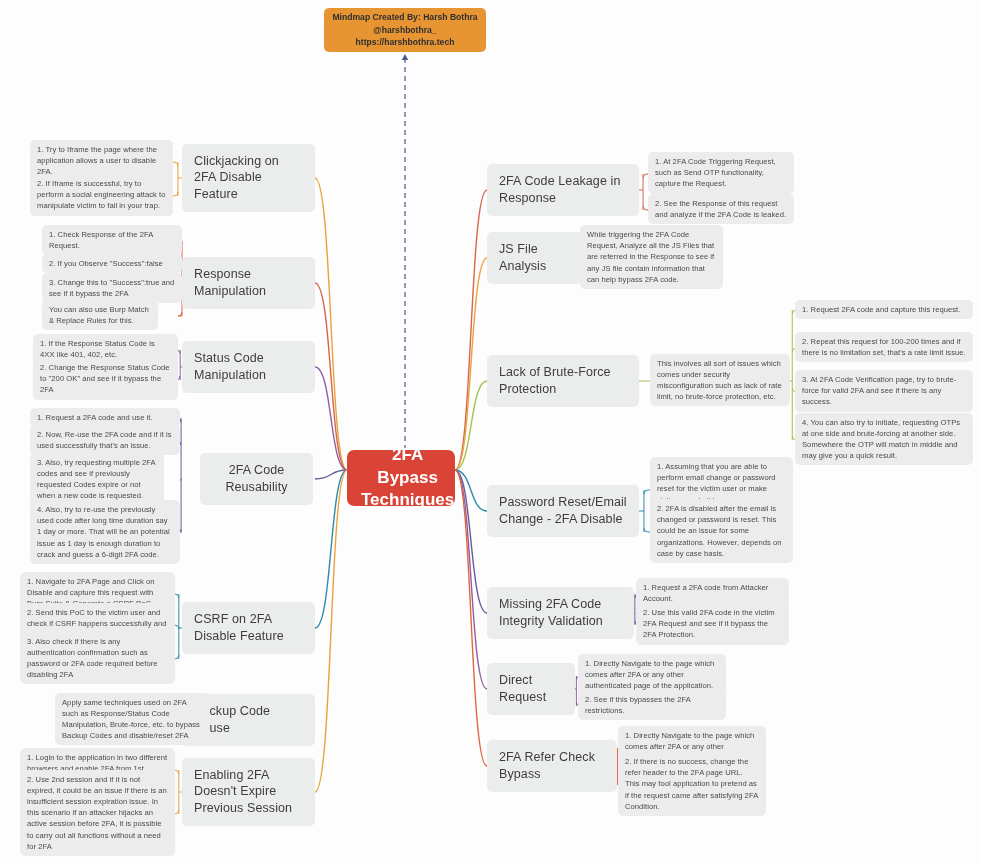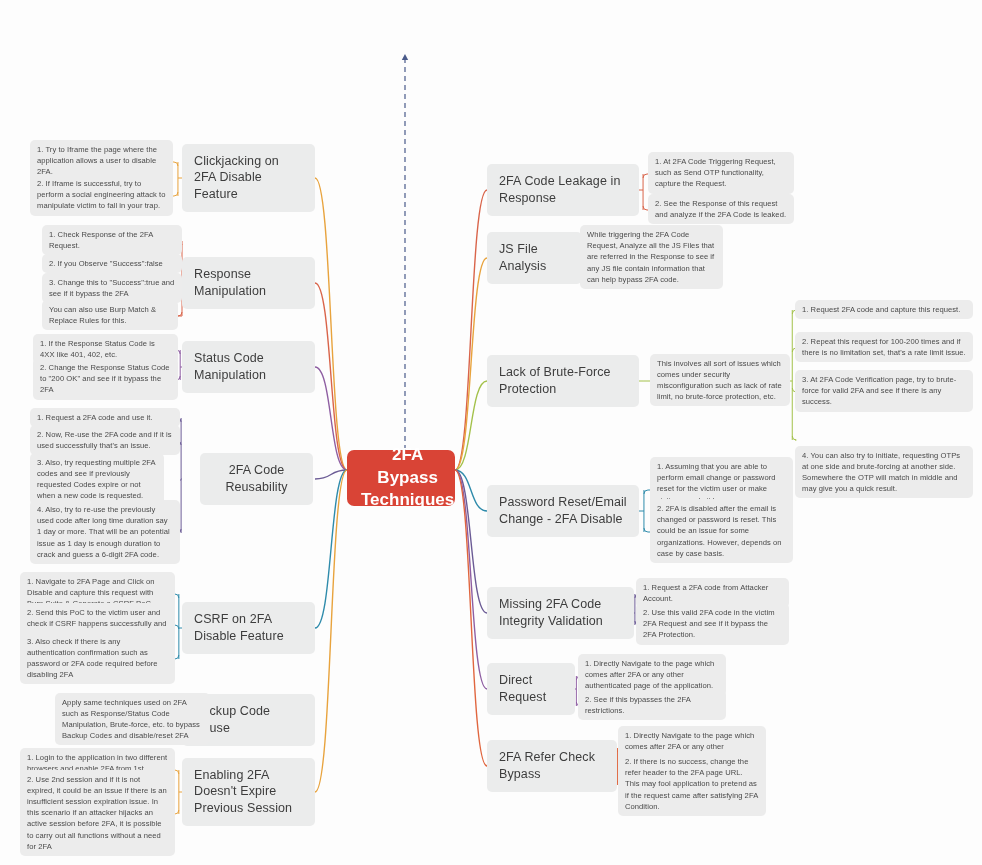--- a/index.html
+++ b/index.html
@@ -142,20 +142,25 @@
       <path d="M 455 470 C 472.6 470, 469.4 689, 487 689" stroke="#8e5ea2" fill="none" stroke-width="1.4"></path>
       <path d="M 575 689 L 576.35 689 M 576.35 676 L 576.35 706" stroke="#8e5ea2" fill="none" stroke-width="1"></path>
       <path d="M 576.35 680 Q 576.35 676 580.35 676 L 578 676" stroke="#8e5ea2" fill="none" stroke-width="1"></path>
       <path d="M 576.35 702 Q 576.35 706 580.35 706 L 578 706" stroke="#8e5ea2" fill="none" stroke-width="1"></path>
       <path d="M 455 470 C 472.6 470, 469.4 766, 487 766" stroke="#e0663f" fill="none" stroke-width="1.4"></path>
       <path d="M 617 766 L 617.45 766 M 617.45 748 L 617.45 785" stroke="#e0663f" fill="none" stroke-width="1"></path>
       <path d="M 617.45 752 Q 617.45 748 621.45 748 L 618 748" stroke="#e0663f" fill="none" stroke-width="1"></path>
       <path d="M 617.45 781 Q 617.45 785 621.45 785 L 618 785" stroke="#e0663f" fill="none" stroke-width="1"></path>
     </svg>
 
+  <div id="credit-node" style="left:324px; top:8px; width:162px; height:44px;">
+    <span class="credit-line">Mindmap Created By: Harsh Bothra</span>
+    <span class="credit-line">@harshbothra_</span>
+    <span class="credit-line">https://harshbothra.tech</span>
+  </div>
 
   <div id="center-node" style="left:347px; top:450px; width:108px; height:56px;">
     <div>
       <div>2FA Bypass</div>
       <div>Techniques</div>
     </div>
   </div>
 
 <div class="node lvl1" style="left: 182px; top: 143.5px; width: 133px;">
       <span>Clickjacking on 2FA Disable Feature</span>
@@ -171,21 +176,21 @@
     </div>
     <div class="node lvl2" style="left: 42px; top: 225px; width: 140px;">
       <span>1. Check Response of the 2FA Request.</span>
     </div>
     <div class="node lvl2" style="left: 42px; top: 253.5px; width: 140px;">
       <span>2. If you Observe "Success":false</span>
     </div>
     <div class="node lvl2" style="left: 42px; top: 273px; width: 140px;">
       <span>3. Change this to "Success":true and see if it bypass the 2FA</span>
     </div>
-    <div class="node lvl2" style="left: 42px; top: 300px; width: 136px;">
+    <div class="node lvl2" style="left: 42px; top: 300px; width: 116px;">
       <span>You can also use Burp Match &amp; Replace Rules for this.</span>
     </div>
     <div class="node lvl1" style="left: 182px; top: 341px; width: 133px;">
       <span>Status Code Manipulation</span>
     </div>
     <div class="node lvl2" style="left: 33px; top: 334px; width: 145px;">
       <span>1. If the Response Status Code is 4XX like 401, 402, etc.</span>
     </div>
     <div class="node lvl2" style="left: 33px; top: 358px; width: 145px;">
       <span>2. Change the Response Status Code to "200 OK" and see if it bypass the 2FA</span>
@@ -255,21 +260,21 @@
     </div>
     <div class="node lvl3" style="left: 795px; top: 299.5px; width: 178px;">
       <span>1.  Request 2FA code and capture this request.</span>
     </div>
     <div class="node lvl3" style="left: 795px; top: 332px; width: 178px;">
       <span>2. Repeat this request for 100-200 times and if there is no limitation set, that's a rate limit issue.</span>
     </div>
     <div class="node lvl3" style="left: 795px; top: 370px; width: 178px;">
       <span>3. At 2FA Code Verification page, try to brute-force for valid 2FA and see if there is any success.</span>
     </div>
-    <div class="node lvl3" style="left: 795px; top: 412.5px; width: 178px; margin-top: 33px;">
+    <div class="node lvl3" style="left: 795px; top: 412.5px; width: 178px;">
       <span>4. You can also try to initiate, requesting OTPs at one side and brute-forcing at another side. Somewhere the OTP will match in middle and may give you a quick result.</span>
     </div>
     <div class="node lvl1" style="left: 487px; top: 485px; width: 152px;">
       <span>Password Reset/Email Change - 2FA Disable</span>
     </div>
     <div class="node lvl2" style="left: 650px; top: 457px; width: 143px;">
       <span>1. Assuming that you are able to perform email change or password reset for the victim user or make victim user do it by any means possible.</span>
     </div>
     <div class="node lvl2" style="left: 650px; top: 499px; width: 143px;">
       <span>2. 2FA is disabled after the email is changed or password is reset. This could be an issue for some organizations. However, depends on case by case basis.</span>

